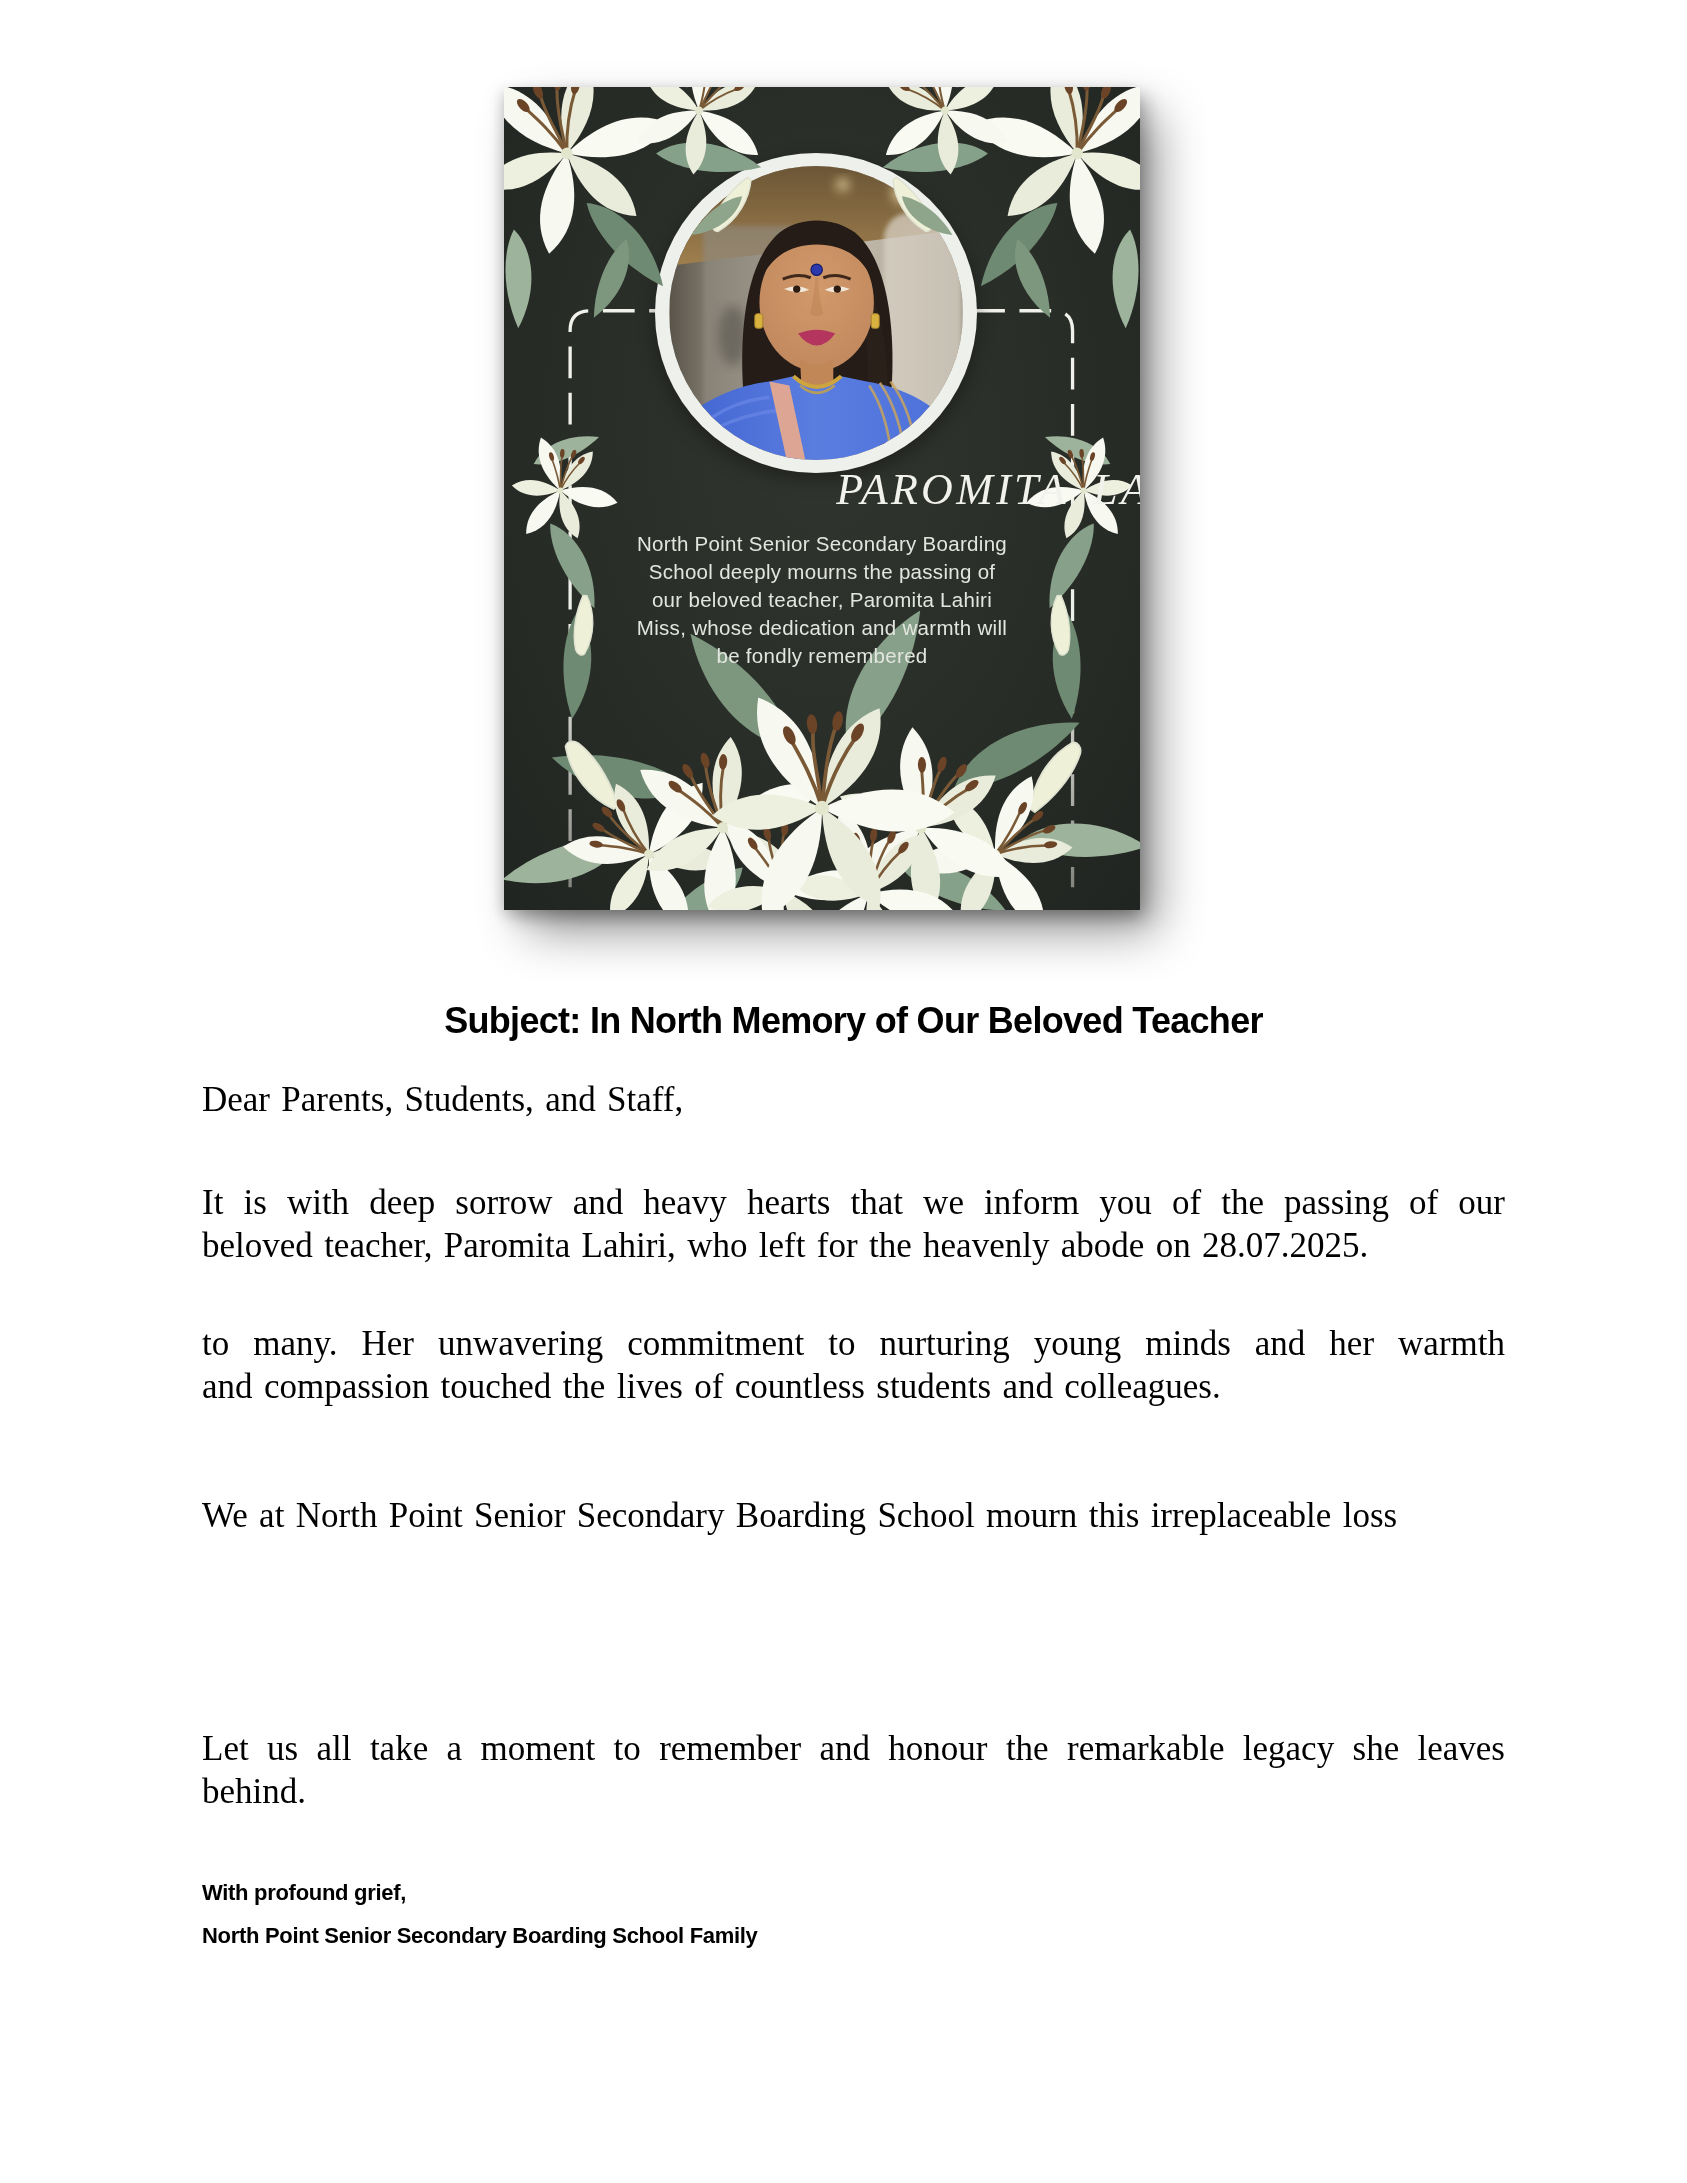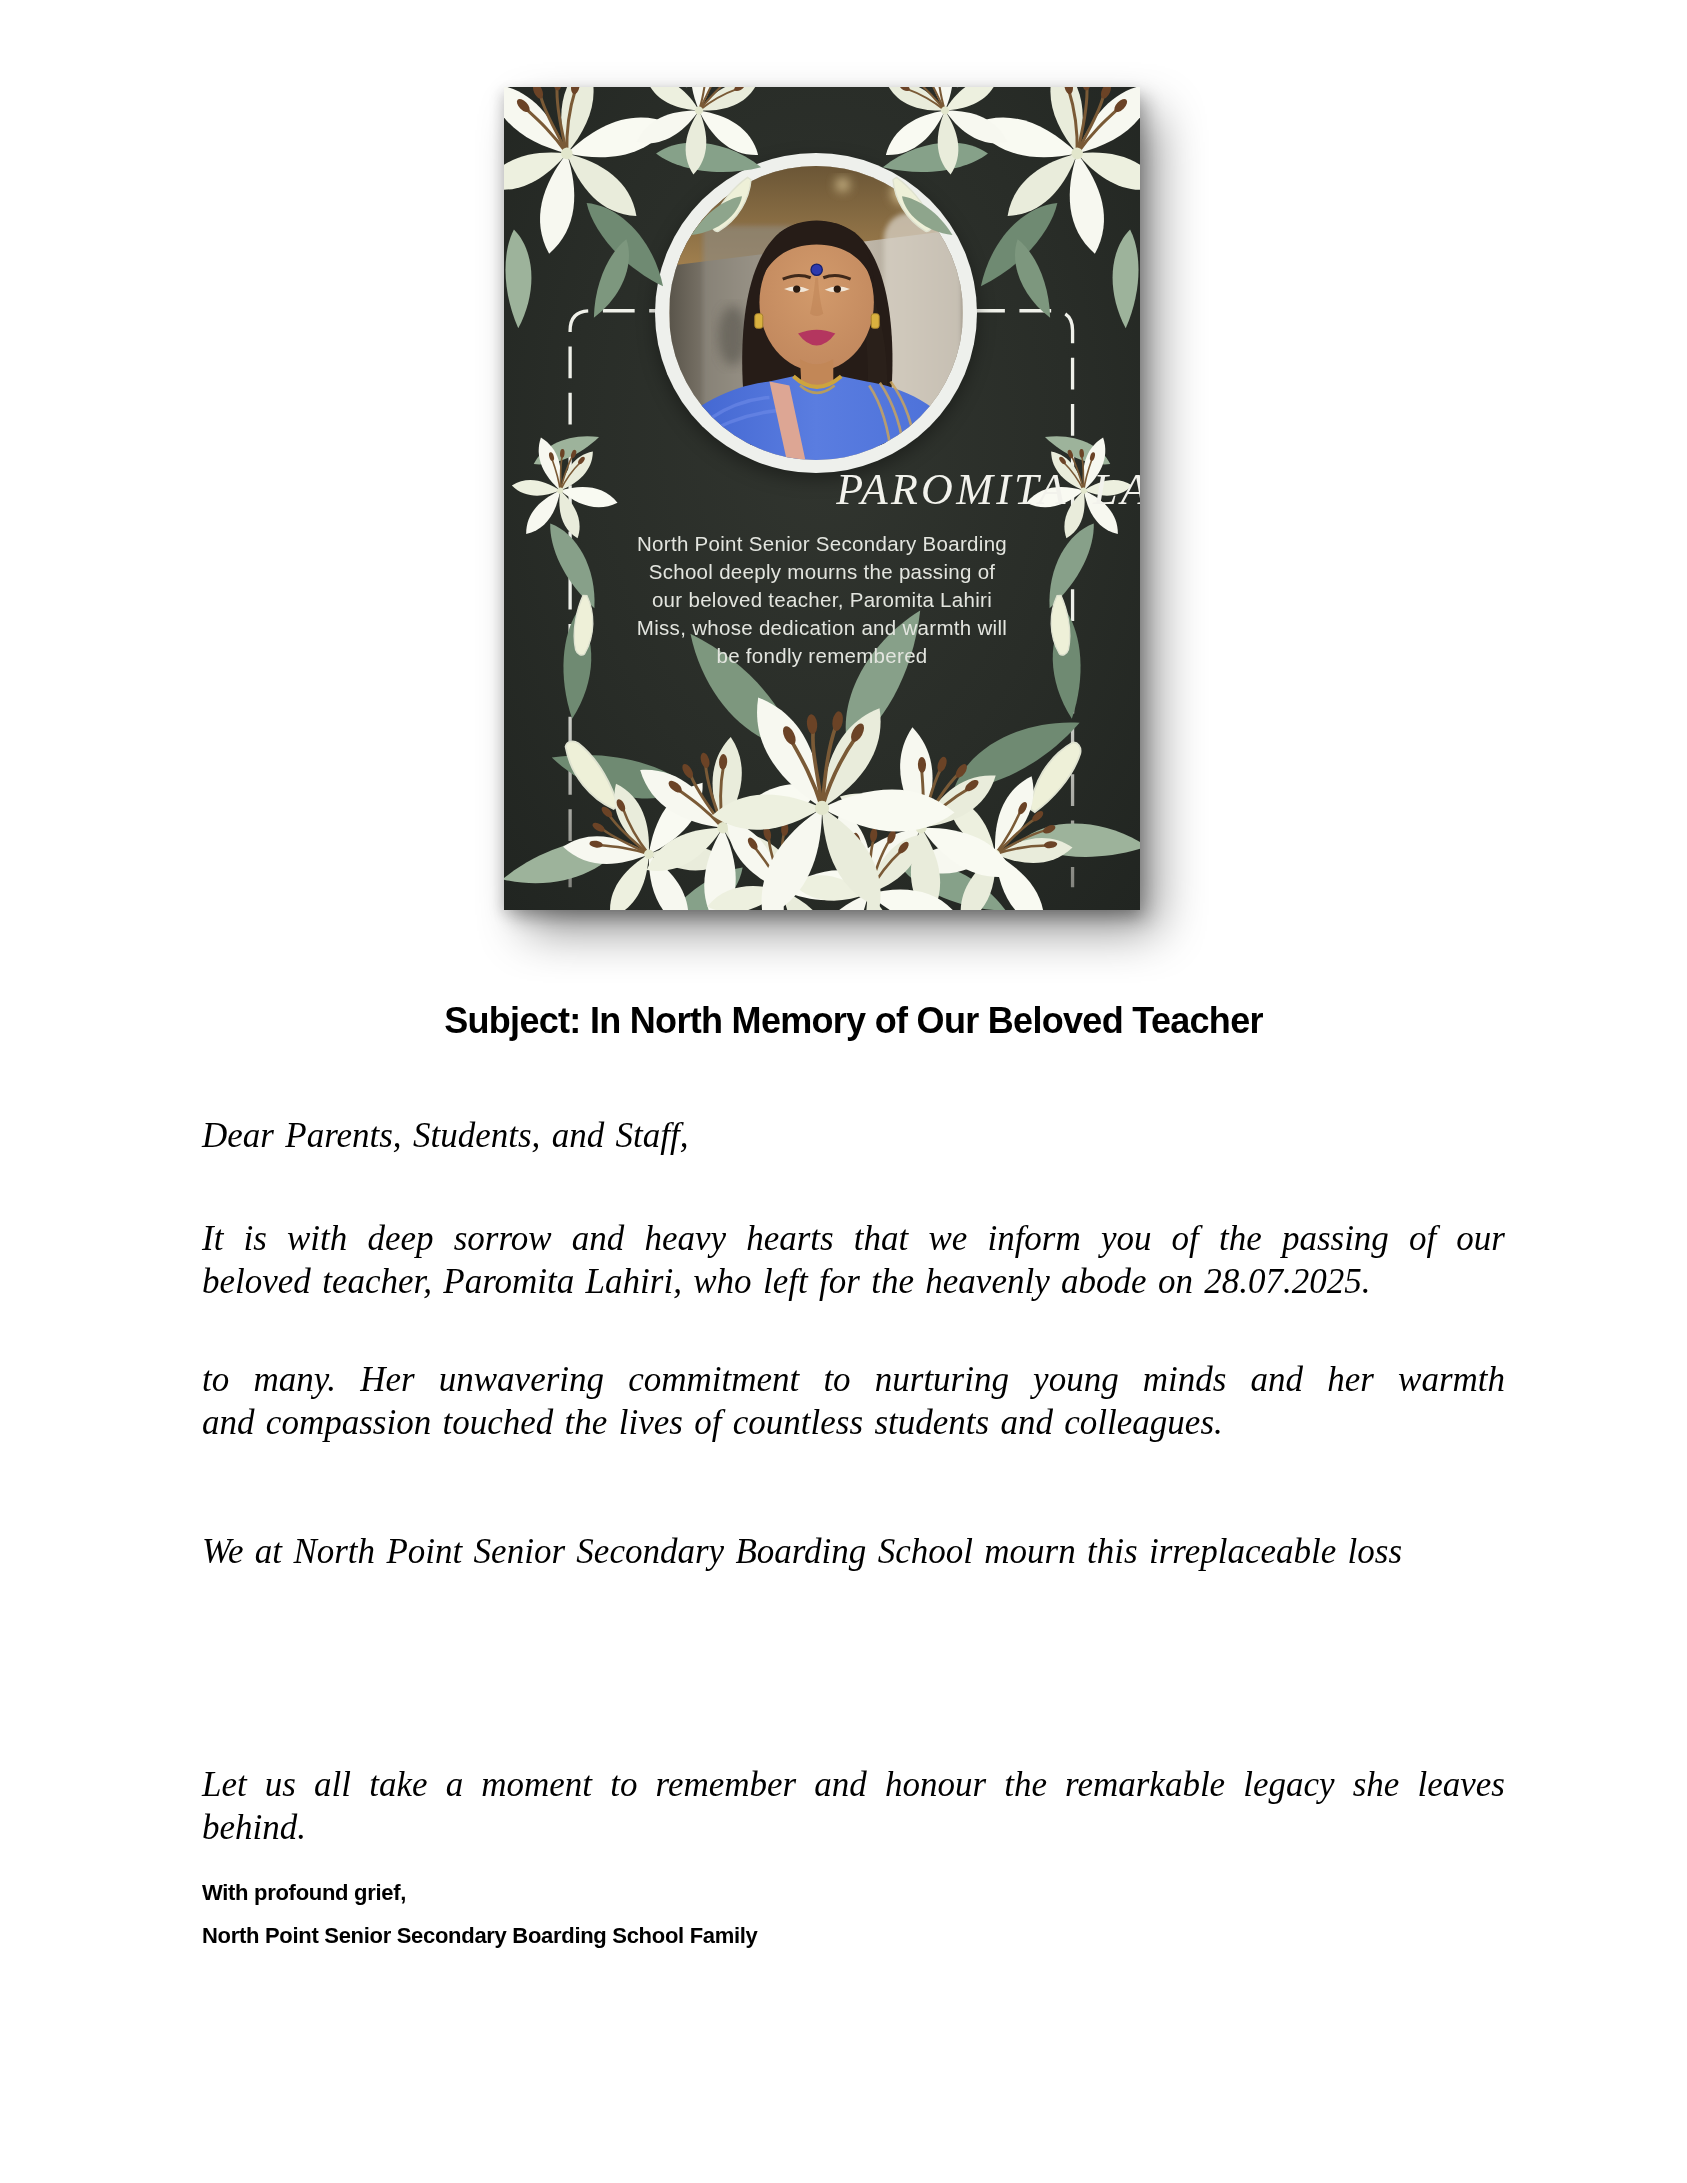--- a/index.html
+++ b/index.html
@@ -22,21 +22,21 @@
         font-family:"Liberation Serif",serif;font-style:italic;font-weight:400;
         font-size:44px;line-height:50px;letter-spacing:3.3px;word-spacing:10.6px;color:#f2f2ec;}
   .card-tribute{position:absolute;left:33px;top:443px;width:570px;text-align:center;
         font-family:Liberation Sans, sans-serif;font-size:20.5px;line-height:28px;
         letter-spacing:0.3px;color:#e3e5df;}
 
   
   .letter-block{position:absolute;left:202px;width:1303px;color:#000;}
   .subject{top:1000px;text-align:center;font-weight:bold;font-size:36px;line-height:41px;letter-spacing:-0.7px;
         font-family:"Liberation Sans",sans-serif;}
-  .body-text{font-family:"Liberation Serif",serif;font-style:italic;font-size:35px;line-height:43px;word-spacing:2.6px;margin-top:36px;}
+  .body-text{font-family:"Liberation Serif",serif;font-size:35px;line-height:43px;word-spacing:2.6px;}
   .salutation{top:1078px;}
   .p1{top:1181px;} .p2{top:1322px;} .p3{top:1494px;} .p4{top:1727px;}
   .para > div{text-align:justify;text-align-last:justify;}
   .para > div:last-child{text-align-last:left;}
   .closing{top:1871px;font-weight:bold;font-size:22px;line-height:43px;
         font-family:"Liberation Sans",sans-serif;letter-spacing:-0.3px;}
 </style>
 </head>
 <body>
 

